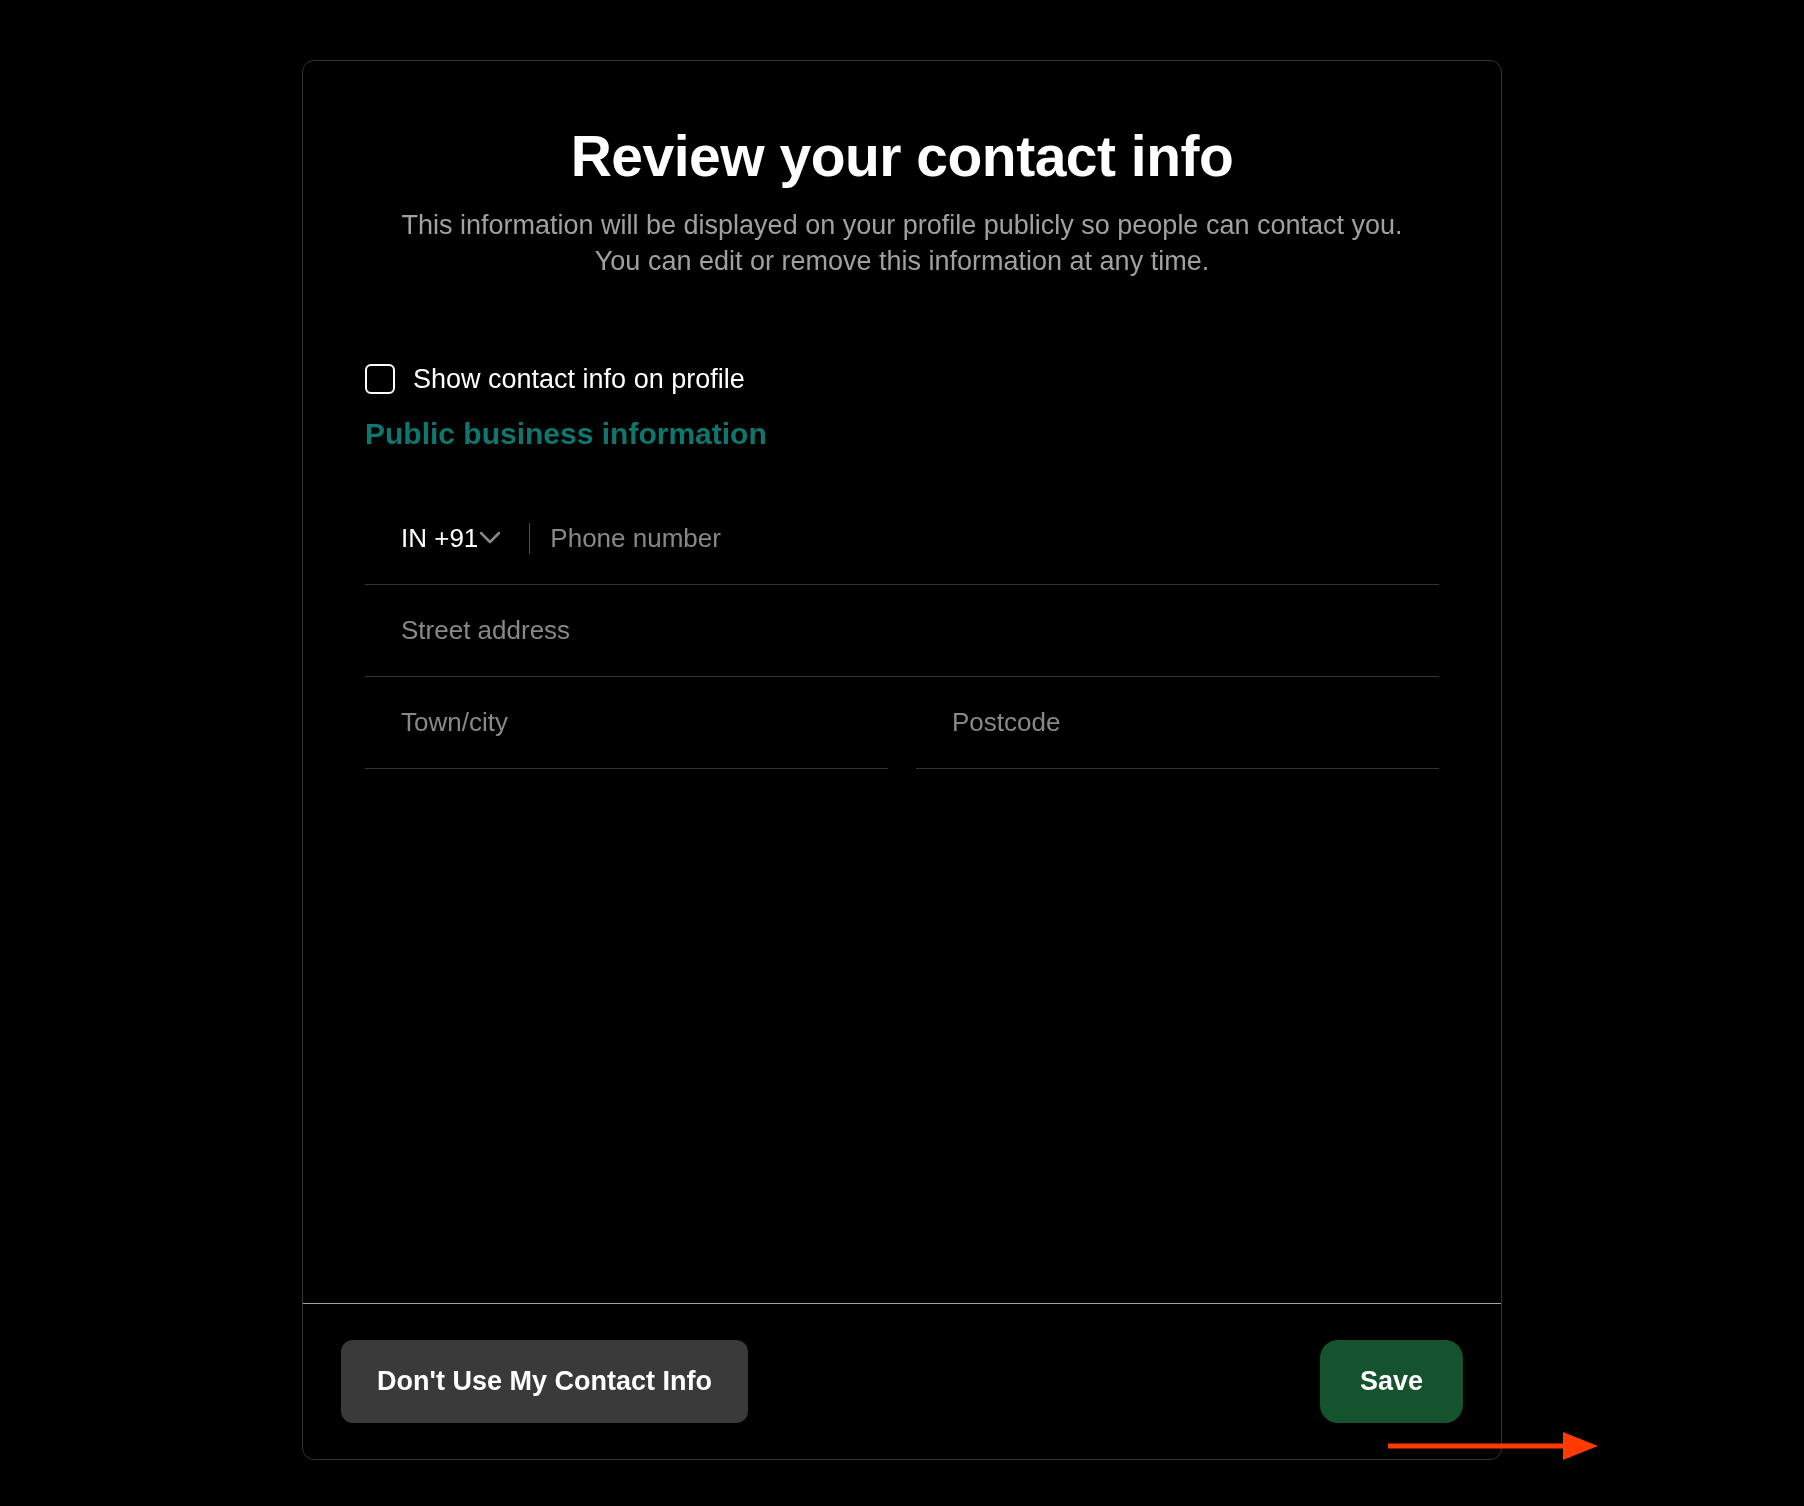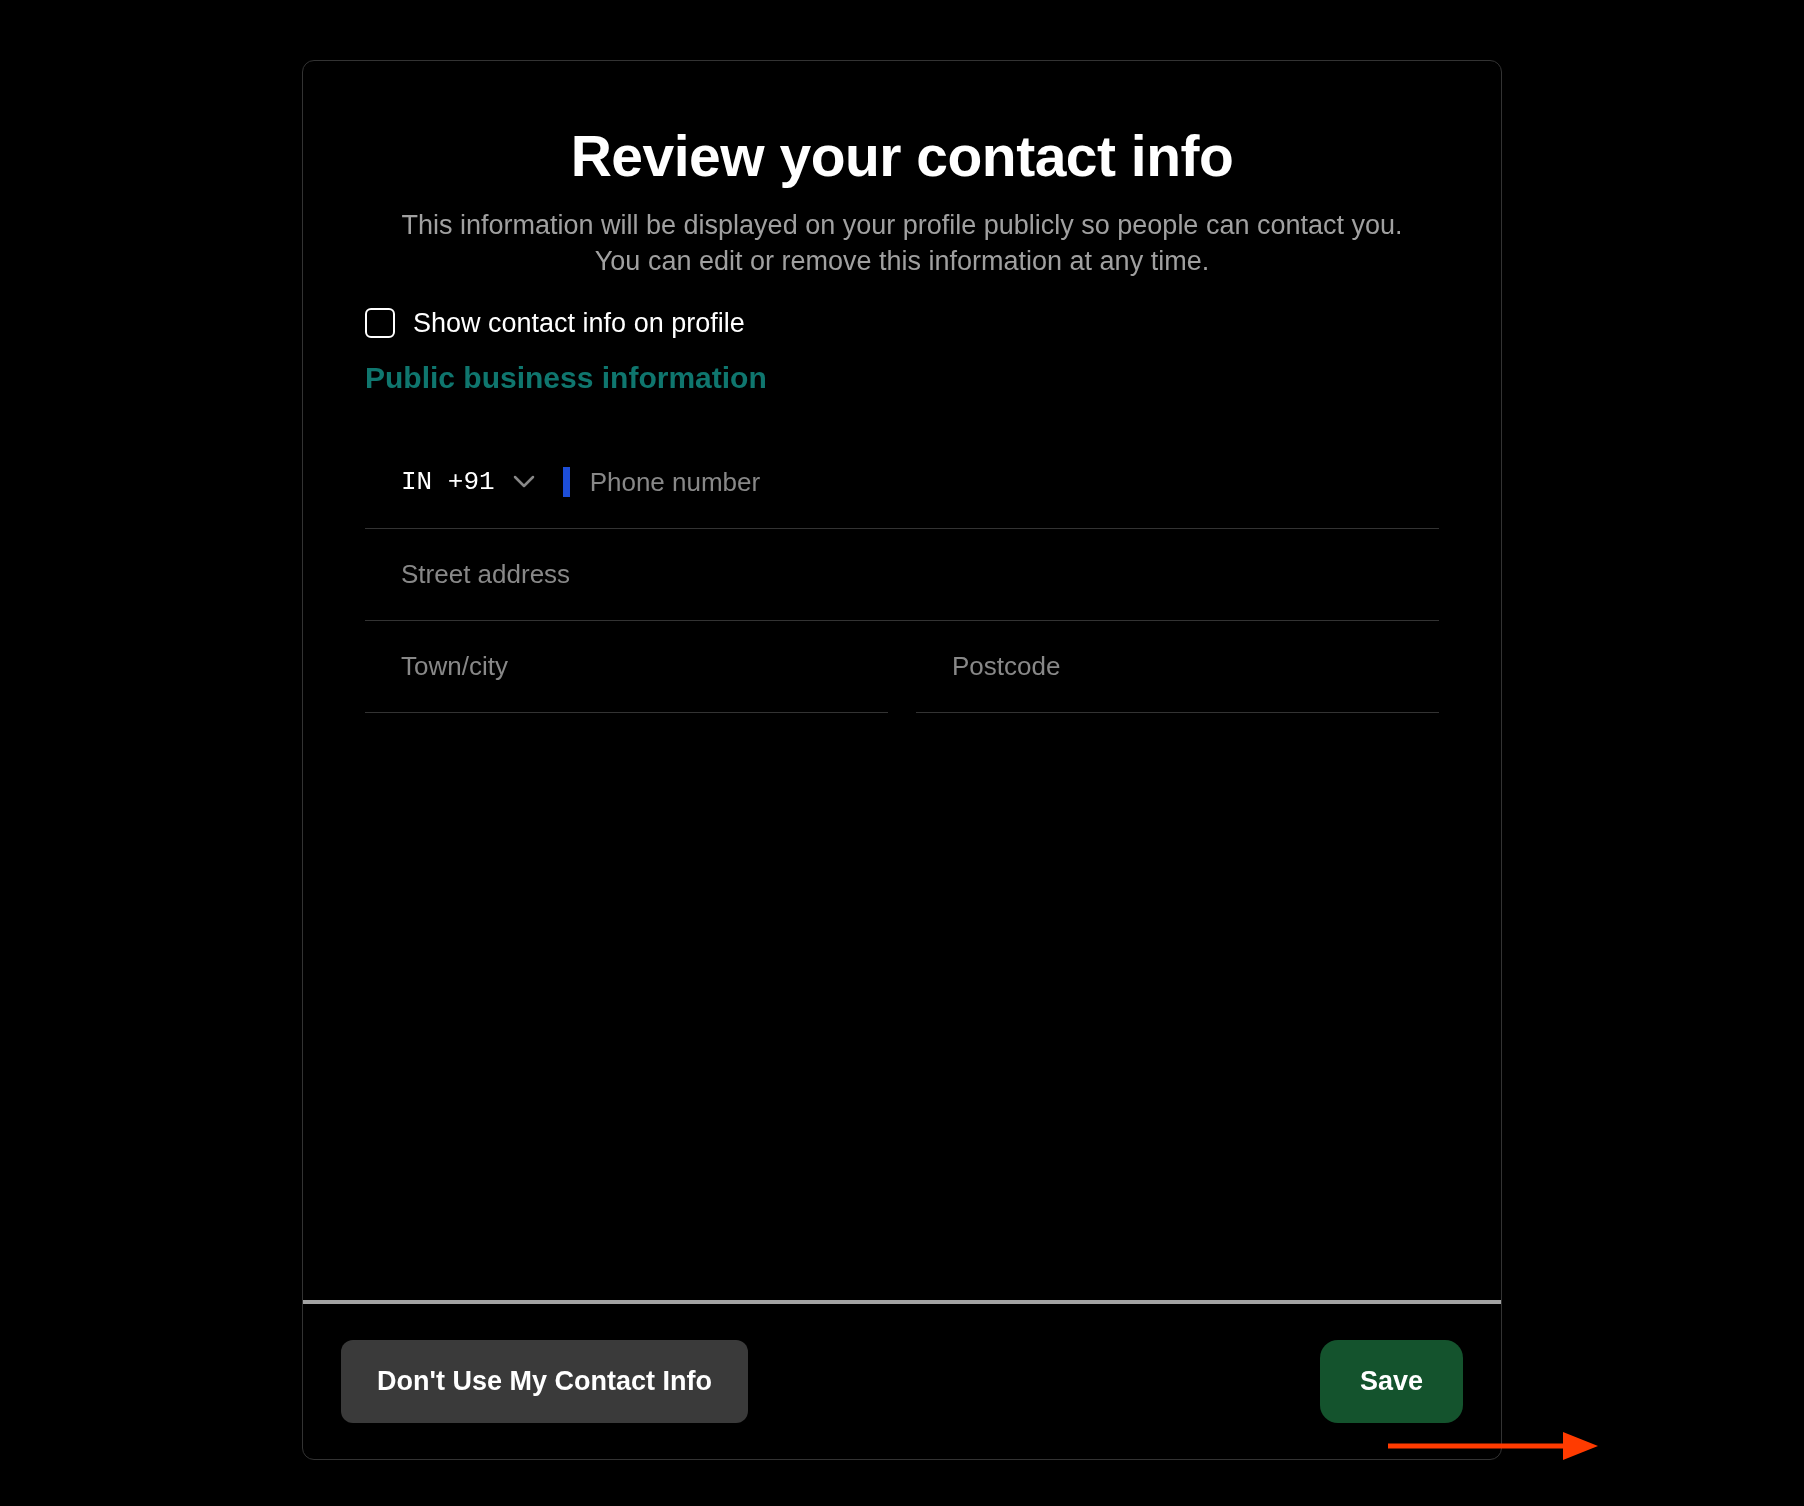--- a/index.html
+++ b/index.html
@@ -35,21 +35,21 @@
       text-align: center;
       letter-spacing: -0.5px;
       margin-bottom: 18px;
     }
     .subtitle {
       font-size: 27px;
       font-weight: 400;
       color: #a0a0a0;
       text-align: center;
       line-height: 1.35;
-      margin-bottom: 28px;
+      margin-bottom: 84px;
       padding: 0 20px;
     }
     .checkbox-row {
       display: flex;
       align-items: center;
       gap: 18px;
       margin-bottom: 22px;
     }
     .checkbox {
       width: 30px;
@@ -83,42 +83,41 @@
       outline: none;
       color: #fff;
       font-size: 26px;
       padding: 0 36px;
     }
     .field input::placeholder { color: #888; }
     .phone-row { display: flex; }
     .country-select {
       display: flex;
       align-items: center;
-      gap: 18px;
+      gap: 1px;
       padding: 0 28px 0 36px;
-      border-right: 7px solid #1d4ed8;
+      border-right: 1px solid #1d4ed8;
       cursor: pointer;
       white-space: nowrap;
-      font-family: Liberation Mono, monospace;
     }
     .country-select-label {
       font-size: 26px;
       color: #fff;
     }
     .chevron {
       display: inline-block;
     }
     .chevron svg { display: block; }
     .two-col {
       display: flex;
       gap: 28px;
     }
     .two-col .field { flex: 1; align-items: center; }
     .footer {
-      border-top: 4px solid #a3a3a3;
+      border-top: 1px solid #a3a3a3;
       padding: 36px 38px;
       display: flex;
       justify-content: space-between;
       align-items: center;
     }
     .btn {
       border: none;
       border-radius: 12px;
       font-size: 27px;
       font-weight: 700;

